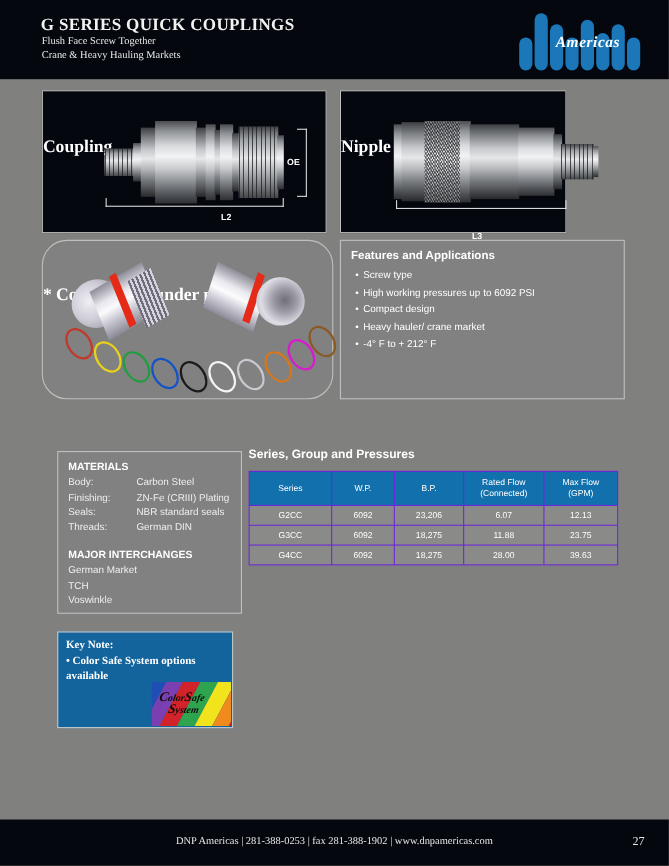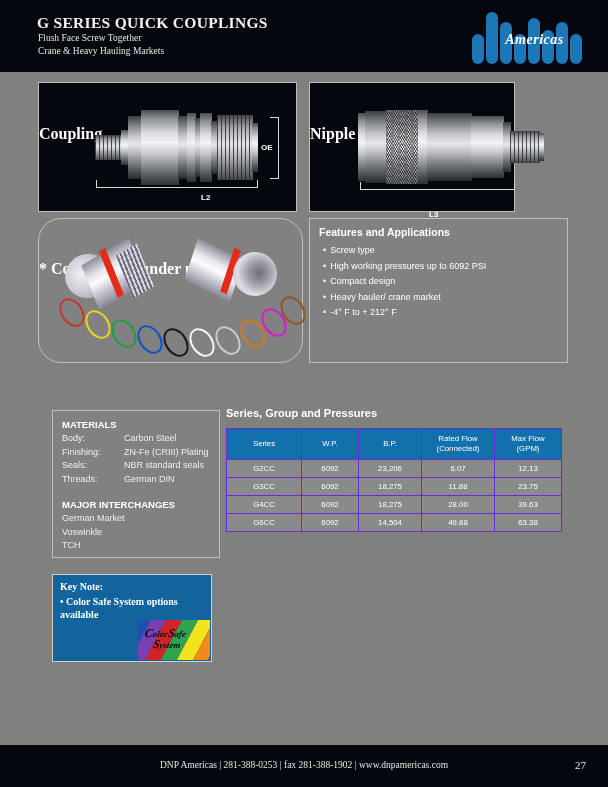--- a/index.html
+++ b/index.html
@@ -351,22 +351,22 @@
       <span>NBR standard seals</span>
     </div>
     <div class="mat-row">
       <span class="k">Threads:</span>
       <span>German DIN</span>
     </div>
     <div style="height:13px;"></div>
     <div class="mat-h">MAJOR INTERCHANGES</div>
     <div style="height:2px;"></div>
     <div class="mat-line">German Market</div>
+    <div class="mat-line">TCH</div>
     <div class="mat-line">Voswinkle</div>
-    <div class="mat-line">TCH</div>
   </div>
 </div>
 
 <div class="tbl-heading">Series, Group and Pressures</div>
 <table class="specs">
   <thead>
     <tr>
       <th style="width:74px;">
         <span>Series</span>
       </th>
@@ -401,27 +401,20 @@
       <td>11.88</td>
       <td>23.75</td>
     </tr>
     <tr>
       <td>G4CC</td>
       <td>6092</td>
       <td>18,275</td>
       <td>28.00</td>
       <td>39.63</td>
     </tr>
-    <tr>
-      <td>G6CC</td>
-      <td>6092</td>
-      <td>14,504</td>
-      <td>49.88</td>
-      <td>63.38</td>
-    </tr>
   </tbody>
 </table>
 
 <div class="keynote">
   <div class="kn-t">Key Note:</div>
   <div class="kn-b">• Color Safe System options available</div>
 
   <div class="css-logo">
     <div class="css-stripes">
       <div style="background:#1f4fb5;"></div>

